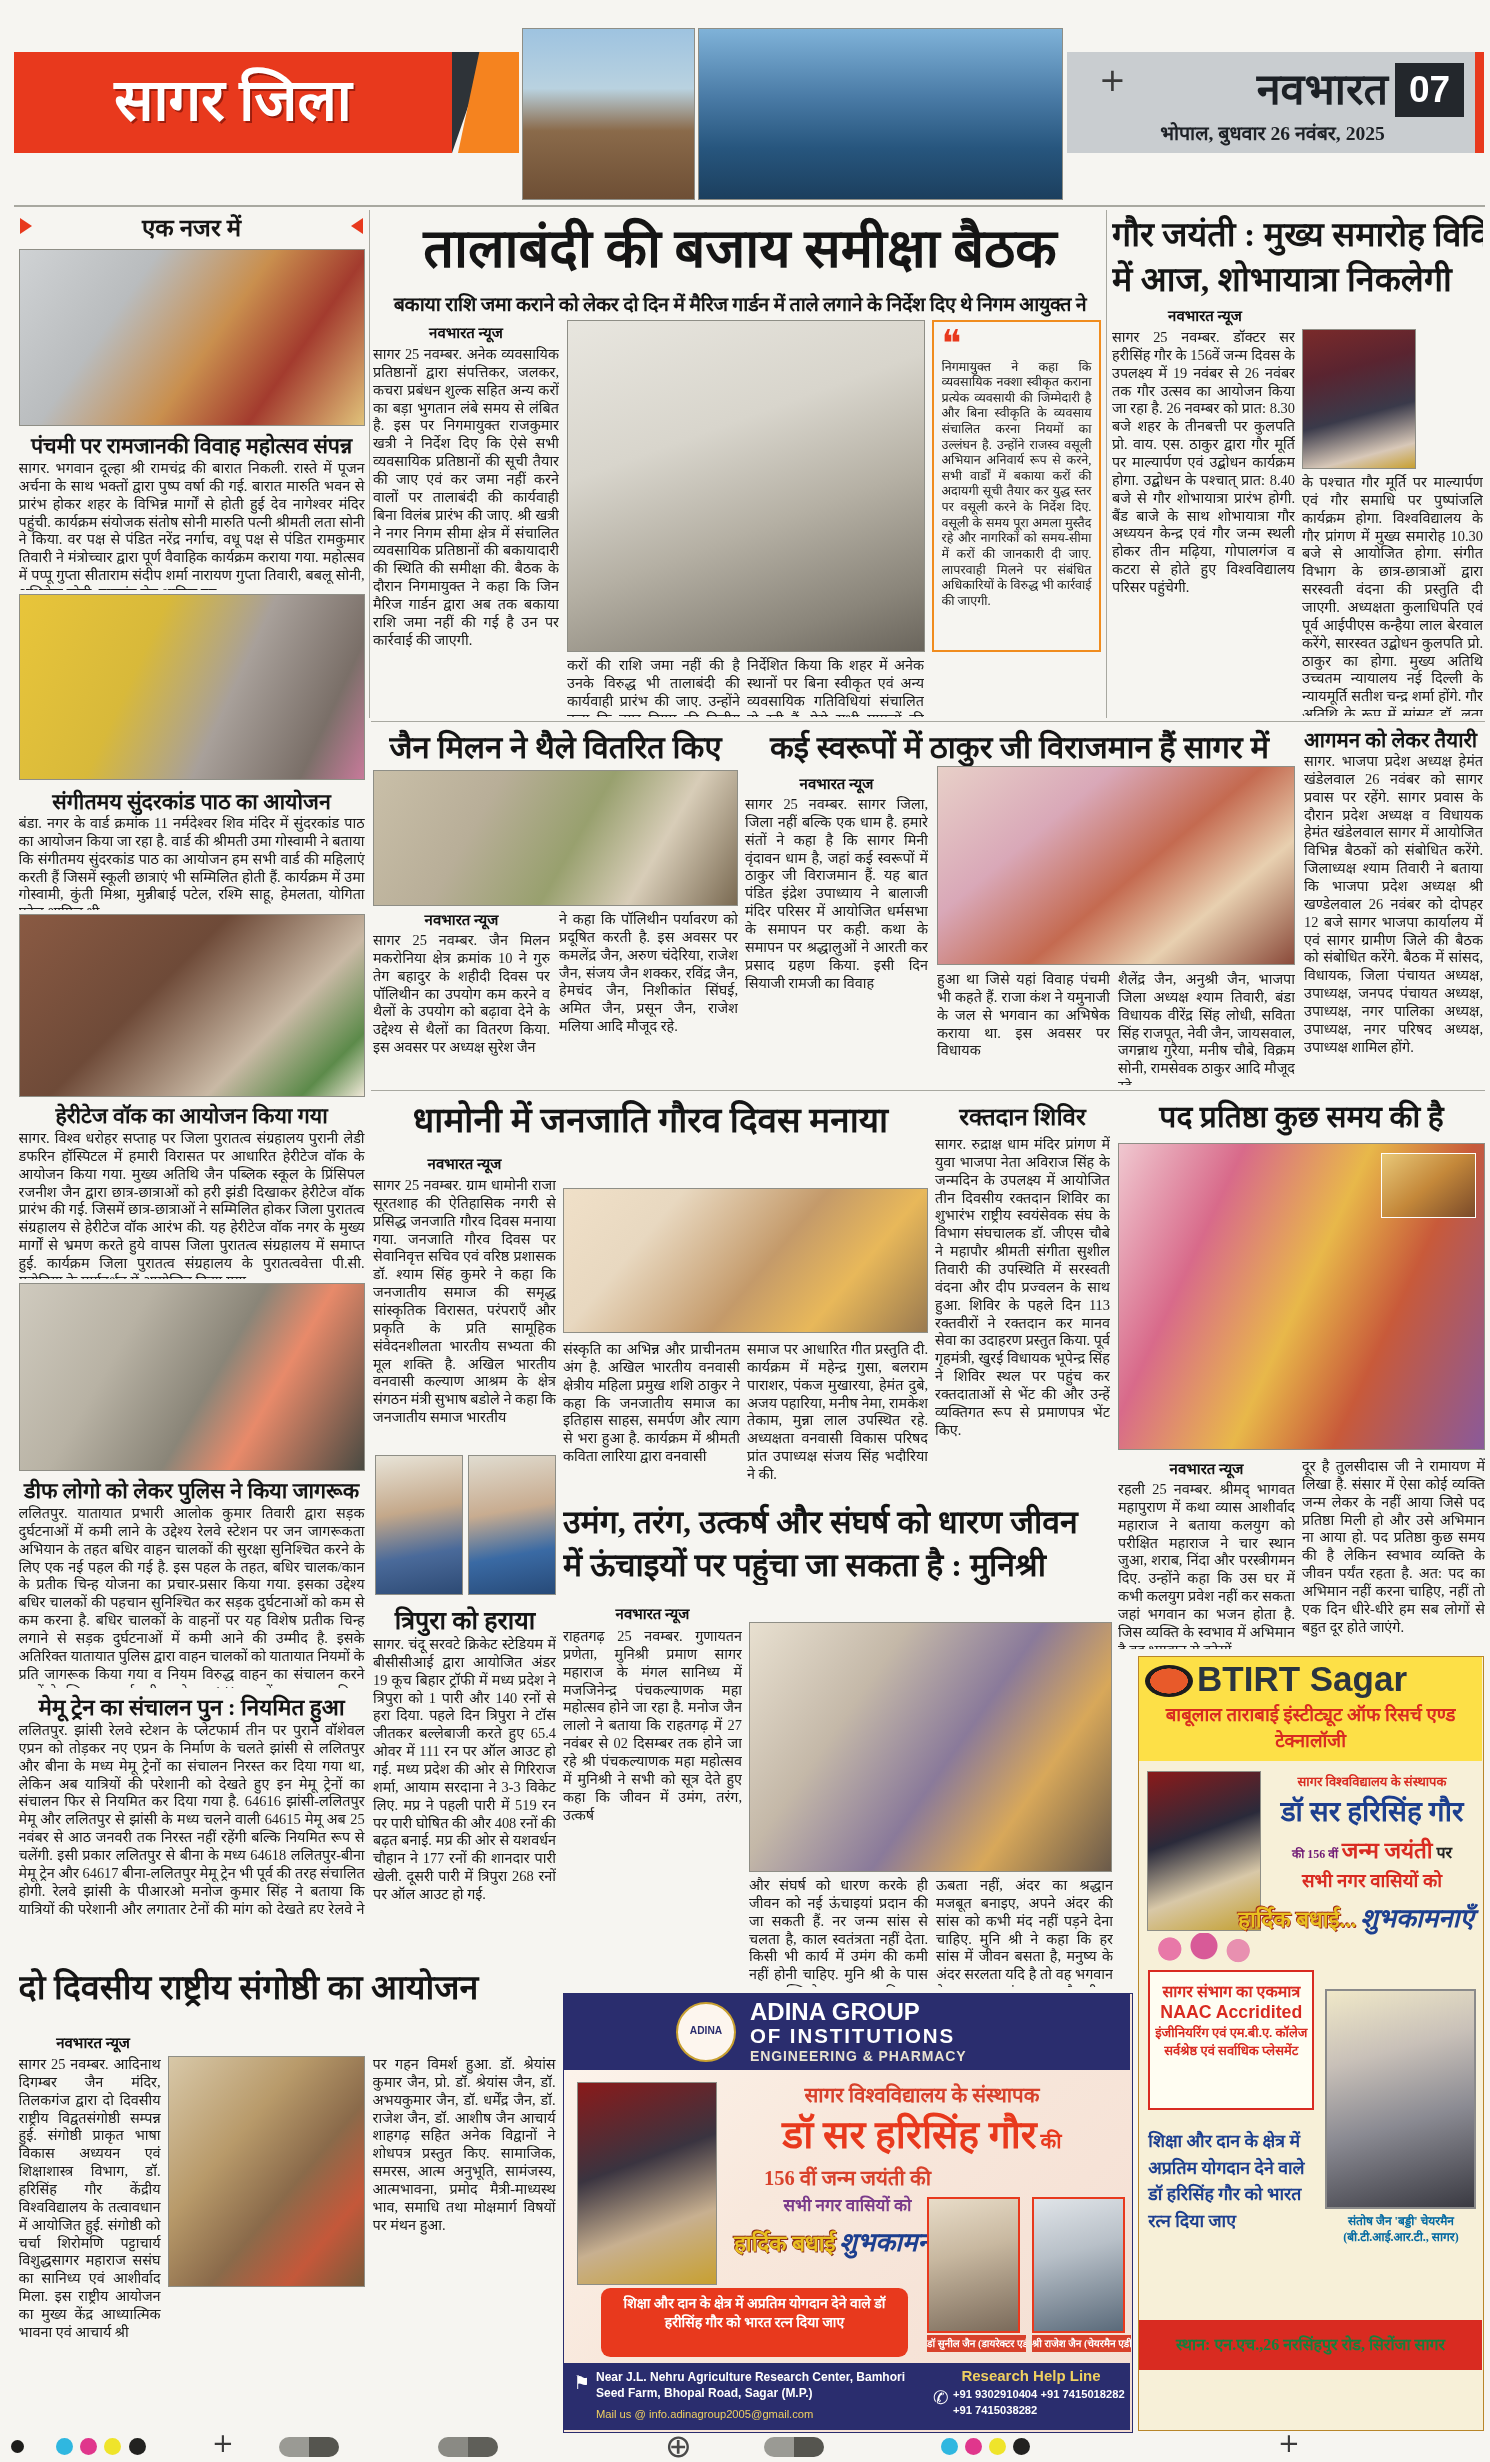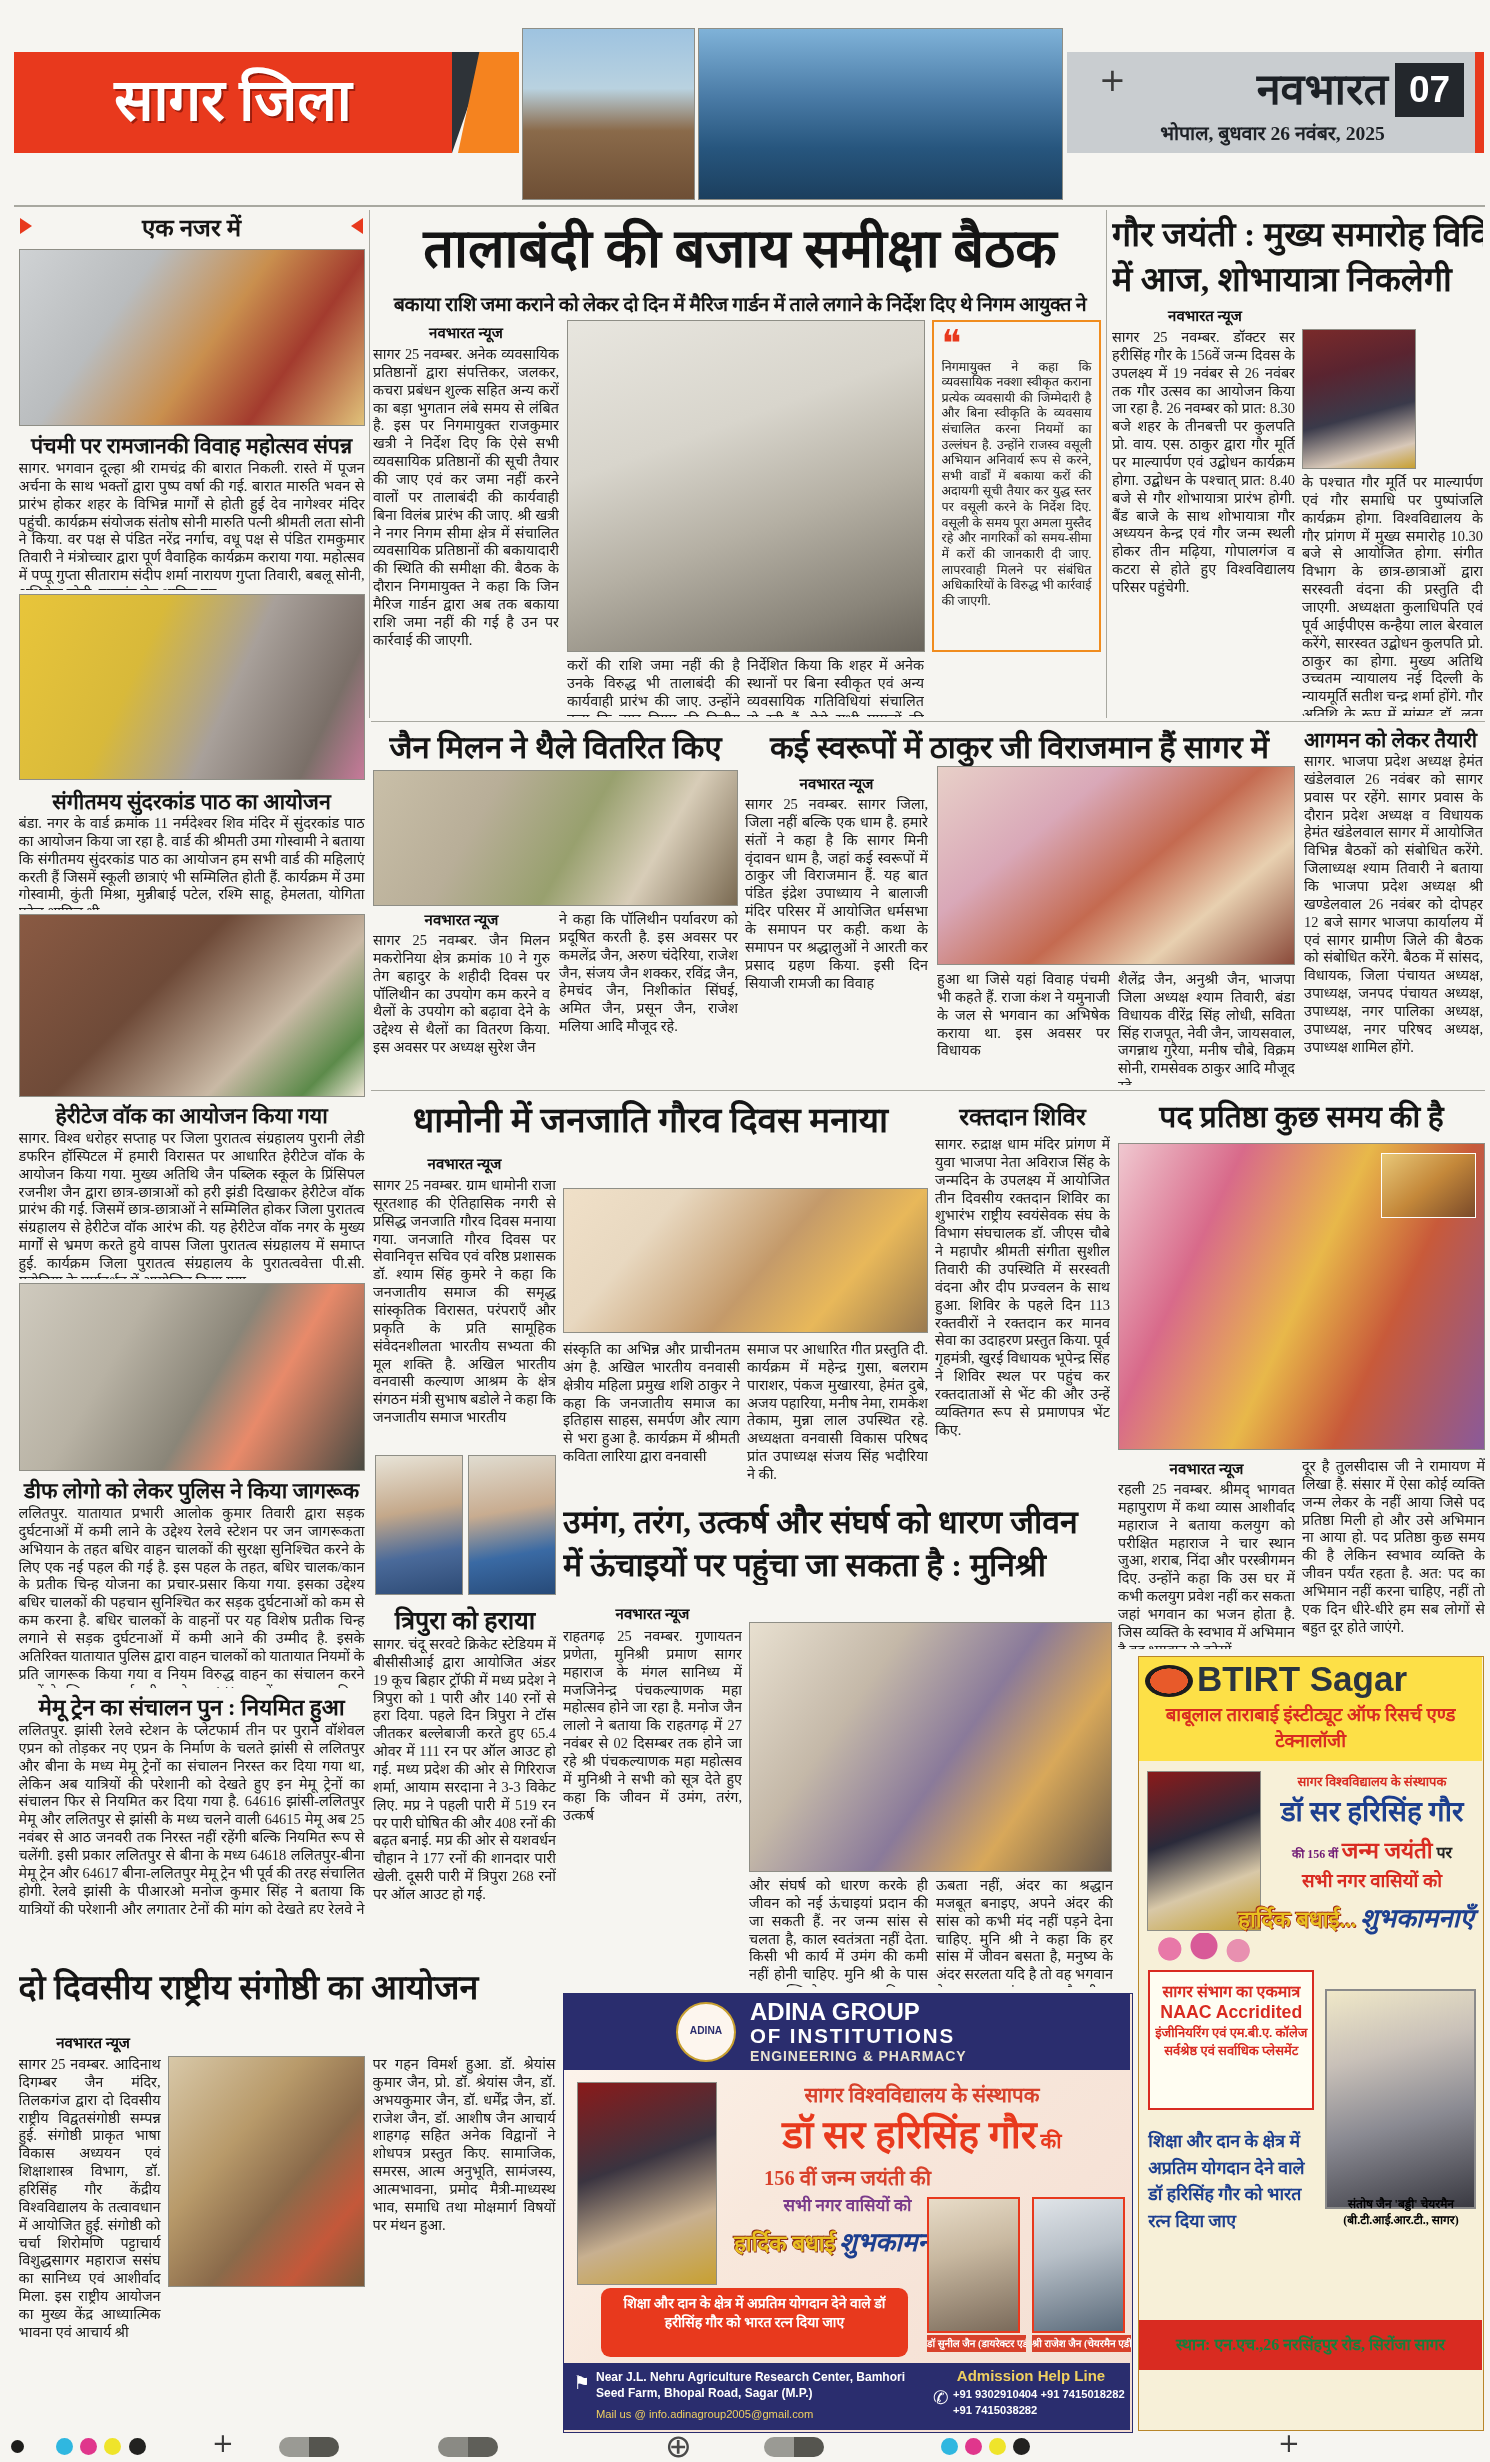--- a/index.html
+++ b/index.html
@@ -176,21 +176,21 @@
       <span style="font-size:26px;font-weight:bold;color:#1d3f8f;font-style:italic;">शुभकामनाएँ</span>
     </div>
     <div class="abs" style="left:9.3px;top:313px;width:166px;height:140px;background:#fffdf2;border:2.8px double #d92b21;box-sizing:border-box;text-align:center;padding-top:7.5px;">
       <div style="font-size:16px;font-weight:bold;color:#d92b21;">सागर संभाग का एकमात्र</div>
       <div style="font-size:17.7px;font-weight:bold;color:#d92b21;font-family:'Liberation Sans',sans-serif;">NAAC Accridited</div>
       <div style="font-size:13px;font-weight:bold;color:#d92b21;">इंजीनियरिंग एवं एम.बी.ए. कॉलेज</div>
       <div style="font-size:13px;font-weight:bold;color:#d92b21;">सर्वश्रेष्ठ एवं सर्वाधिक प्लेसमेंट</div>
     </div>
     <div class="abs" style="left:9.3px;top:471px;width:166px;height:177px;font-size:17.7px;font-weight:bold;color:#1d3f8f;line-height:1.5;">शिक्षा और दान के क्षेत्र में अप्रतिम योगदान देने वाले डॉ हरिसिंह गौर को भारत रत्न दिया जाए</div>
     <div class="abs ph" style="left:186px;top:332px;width:151px;height:220px;background:linear-gradient(165deg,#f0e8c8 0%,#c8c0b8 30%,#8a8a92 60%,#3a3a42 100%);border:2.8px solid #8a8a8a;"></div>
-    <div class="abs" style="left:183px;top:540px;width:158px;font-size:12px;font-weight:bold;color:#000000;text-align:center;line-height:1.3;">संतोष जैन 'बड्डी' चेयरमैन (बी.टी.आई.आर.टी., सागर)</div>
+    <div class="abs" style="left:183px;top:557px;width:158px;font-size:12px;font-weight:bold;color:#0369a1;text-align:center;line-height:1.3;">संतोष जैन 'बड्डी' चेयरमैन (बी.टी.आई.आर.टी., सागर)</div>
     <div class="abs" style="left:0;top:663px;width:343px;height:50px;background:#d92b21;"></div>
     <div class="abs" style="left:0;top:663px;width:343px;height:50px;font-size:16px;font-weight:bold;color:#15803d;text-align:center;line-height:50px;white-space:nowrap;overflow:hidden;">स्थान: एन.एच.,26 नरसिंहपुर रोड, सिरोंजा सागर</div>
   </div>
 
   <div class="abs" style="left:18.6px;top:1963px;width:536px;height:471px;">
     <div class="hl abs" style="left:0;top:0;width:536px;font-size:34px;text-align:left;">दो दिवसीय राष्ट्रीय संगोष्ठी का आयोजन</div>
     <div class="byline abs" style="left:0;top:69px;width:149px;">नवभारत न्यूज</div>
     <div class="body-txt abs" style="left:0;top:93px;width:142px;height:373px;">सागर 25 नवम्बर. आदिनाथ दिगम्बर जैन मंदिर, तिलकगंज द्वारा दो दिवसीय राष्ट्रीय विद्वतसंगोष्ठी सम्पन्न हुई. संगोष्ठी प्राकृत भाषा विकास अध्ययन एवं शिक्षाशास्त्र विभाग, डॉ. हरिसिंह गौर केंद्रीय विश्वविद्यालय के तत्वावधान में आयोजित हुई. संगोष्ठी को चर्चा शिरोमणि पट्टाचार्य विशुद्धसागर महाराज ससंघ का सानिध्य एवं आशीर्वाद मिला. इस राष्ट्रीय आयोजन का मुख्य केंद्र आध्यात्मिक भावना एवं आचार्य श्री</div>
     <div class="abs ph" style="left:149px;top:93px;width:197px;height:231px;background:linear-gradient(130deg,#d8c8a8 0%,#b89a6a 35%,#8a6a4a 60%,#c4583a 80%,#7a5a3a 100%);"></div>
     <div class="body-txt abs" style="left:354px;top:93px;width:183px;height:373px;">पर गहन विमर्श हुआ. डॉ. श्रेयांस कुमार जैन, प्रो. डॉ. श्रेयांस जैन, डॉ. अभयकुमार जैन, डॉ. धर्मेंद्र जैन, डॉ. राजेश जैन, डॉ. आशीष जैन आचार्य शाहगढ़ सहित अनेक विद्वानों ने शोधपत्र प्रस्तुत किए. सामाजिक, समरस, आत्म अनुभूति, सामंजस्य, आत्मभावना, प्रमोद मैत्री-माध्यस्थ भाव, समाधि तथा मोक्षमार्ग विषयों पर मंथन हुआ.</div>
@@ -221,21 +221,21 @@
       <div style="font-size:14px;font-weight:bold;color:#fff;text-align:center;line-height:1.4;">शिक्षा और दान के क्षेत्र में अप्रतिम योगदान देने वाले डॉ हरीसिंह गौर को भारत रत्न दिया जाए</div>
     </div>
     <div class="abs ph" style="left:363px;top:203px;width:93px;height:136px;background:linear-gradient(165deg,#e8dcc8 0%,#c8b8a0 40%,#7a6a5a 100%);border:2.8px solid #e8391d;"></div>
     <div class="adina-cap abs" style="left:363px;top:341px;width:99px;height:17px;line-height:17px;">डॉ सुनील जैन (डायरेक्टर एडीना)</div>
     <div class="abs ph" style="left:468px;top:203px;width:93px;height:136px;background:linear-gradient(165deg,#e0e4e8 0%,#b8c0c8 40%,#5a6a7a 100%);border:2.8px solid #e8391d;"></div>
     <div class="adina-cap abs" style="left:468px;top:341px;width:99px;height:17px;line-height:17px;">श्री राजेश जैन (चेयरमैन एडीना)</div>
     <div class="abs" style="left:0;top:369px;width:566px;height:67px;background:#2a2d6e;">
       <span class="abs" style="left:9.3px;top:9.3px;font-size:18.6px;color:#fff;font-family:'DejaVu Sans',sans-serif;">⚑</span>
       <div class="abs" style="left:32px;top:5.6px;width:317px;font-size:12px;font-weight:bold;color:#fff;line-height:1.35;font-family:'Liberation Sans',sans-serif;">Near J.L. Nehru Agriculture Research Center, Bamhori Seed Farm, Bhopal Road, Sagar (M.P.)</div>
       <div class="abs" style="left:32px;top:45px;width:317px;font-size:11.2px;color:#f0d060;font-family:'Liberation Sans',sans-serif;white-space:nowrap;">Mail us @ info.adinagroup2005@gmail.com</div>
-      <div class="abs" style="left:369px;top:3.7px;width:196px;font-size:15px;font-weight:bold;color:#f0d060;text-align:center;font-family:'Liberation Sans',sans-serif;white-space:nowrap;">Admission Help Line</div>
+      <div class="abs" style="left:369px;top:3.7px;width:196px;font-size:15px;font-weight:bold;color:#f0d060;text-align:center;font-family:'Liberation Sans',sans-serif;white-space:nowrap;">Research Help Line</div>
       <span class="abs" style="left:369px;top:24px;font-size:18.6px;color:#fff;font-family:'DejaVu Sans',sans-serif;">✆</span>
       <div class="abs" style="left:389px;top:24px;width:175px;font-size:11.2px;font-weight:bold;color:#fff;font-family:'Liberation Sans',sans-serif;line-height:1.4;">+91 9302910404  +91 7415018282  +91 7415038282</div>
     </div>
   </div>
 
   <div class="abs" style="left:0;top:2434px;width:1490px;height:28px;">
     <div class="abs dot" style="left:11.2px;top:5.6px;width:13px;height:13px;background:#1d1d1b;"></div>
     <div class="abs dot" style="left:56px;top:3.7px;width:17px;height:17px;background:#2fb7e0;"></div>
     <div class="abs dot" style="left:80px;top:3.7px;width:17px;height:17px;background:#e0368c;"></div>
     <div class="abs dot" style="left:104px;top:3.7px;width:17px;height:17px;background:#efe42a;"></div>

